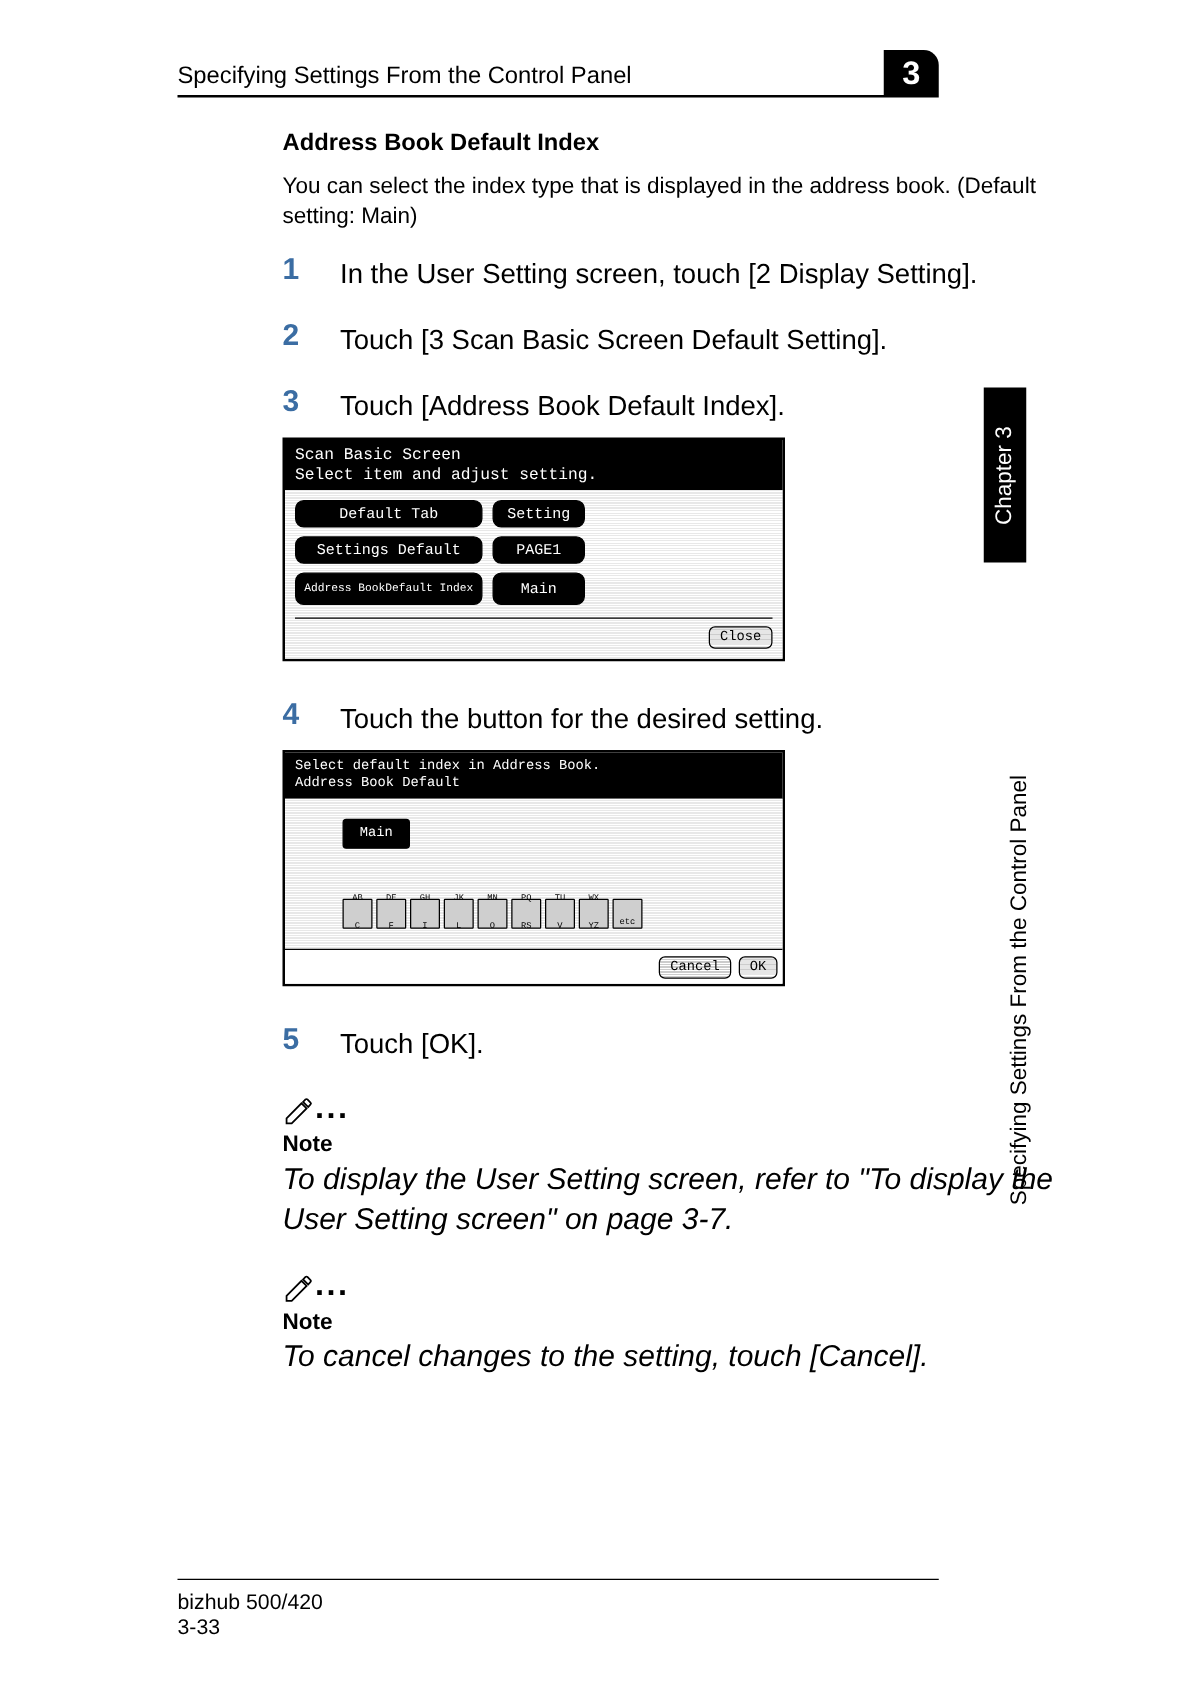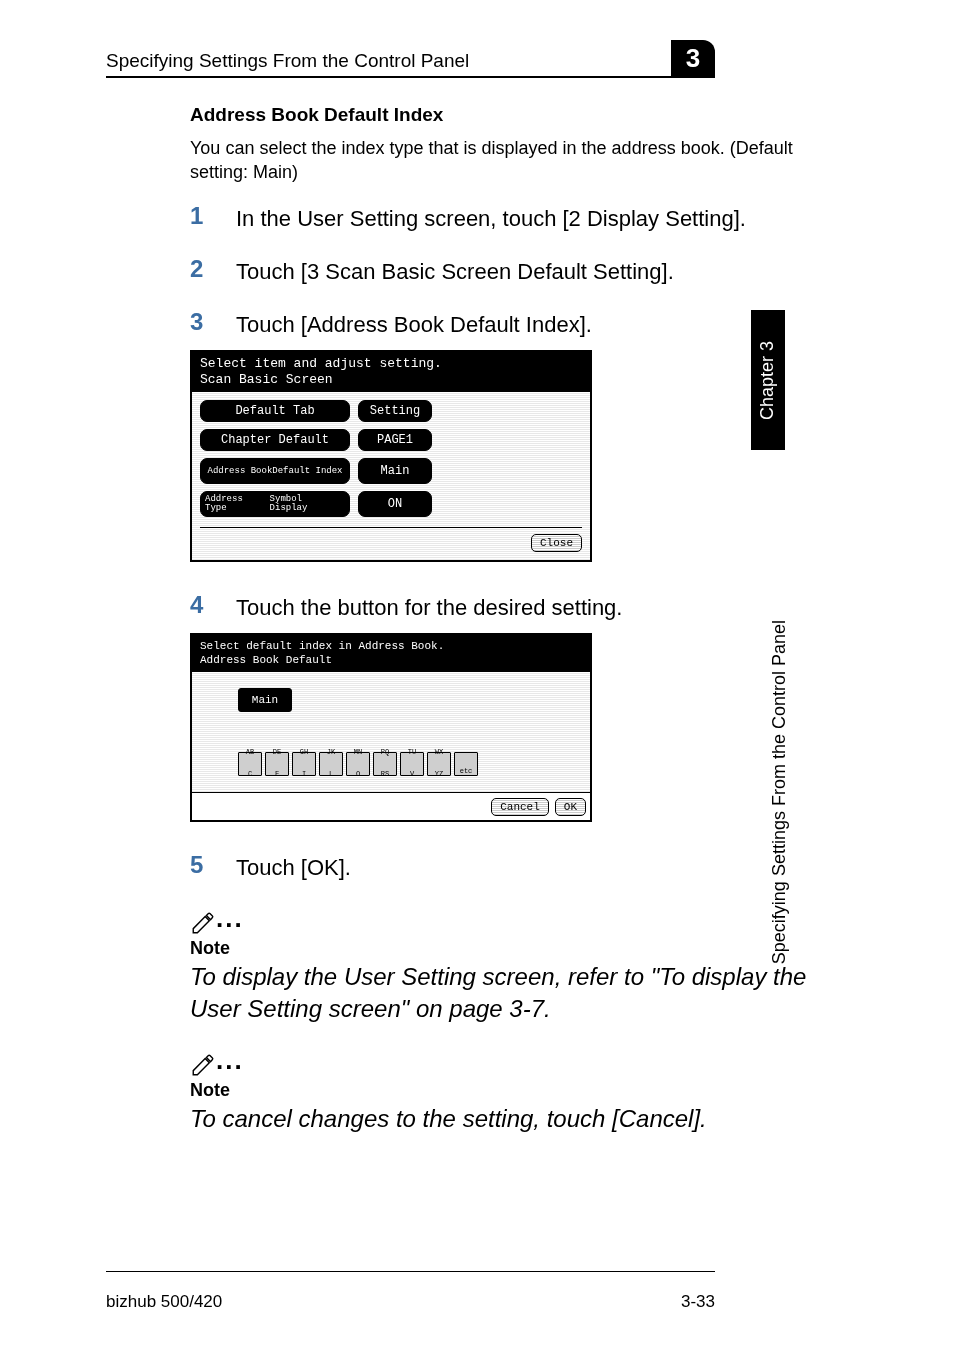--- a/index.html
+++ b/index.html
@@ -10,20 +10,21 @@
     background: #fff;
     font-family: Arial, Helvetica, sans-serif;
     color: #000;
     position: relative;
   }
   .page {
     width: 821px;
     height: 1352px;
     position: relative;
     box-sizing: border-box;
+    margin-left: 36px;
   }
   .header-row {
     position: absolute;
     left: 106px;
     right: 106px;
     top: 40px;
     display: flex;
     align-items: flex-end;
     justify-content: space-between;
     border-bottom: 2px solid #000;
@@ -137,21 +138,21 @@
     font-size: 12px;
     color: #fff;
     background: #000;
     border: 1px solid #000;
     border-radius: 7px;
     height: 22px;
     display: flex;
     align-items: center;
     justify-content: center;
     box-sizing: border-box;
-    text-align: left;
+    text-align: center;
     padding: 0 4px;
     line-height: 1;
   }
   .lcd-btn.left { width: 150px; }
   .lcd-btn.right { width: 74px; }
   .lcd-btn.multi {
     display: flex;
     flex-direction: row;
     justify-content: center;
     height: 26px;
@@ -274,21 +275,22 @@
   
   .footer-row {
     position: absolute;
     left: 106px;
     right: 106px;
     bottom: 40px;
     border-top: 1px solid #000;
     display: flex;
     justify-content: space-between;
     font-size: 17px;
-    padding-top: 20px;
+    padding-top: 8px;
+    flex-direction: column;
   }
 </style>
 </head>
 <body>
 
 <div class="page">
 
   <div class="header-row">
     <div class="header-title">Specifying Settings From the Control Panel</div>
     <div class="chapter-badge">
@@ -316,56 +318,47 @@
       <div class="step-text">Touch [3 Scan Basic Screen Default Setting].</div>
     </div>
 
     <div class="step" style="margin-bottom:12px;">
       <div class="step-num">3</div>
       <div class="step-text">Touch [Address Book Default Index].</div>
     </div>
 
     <div class="lcd">
       <div class="lcd-header">
+        <div>Scan Basic Screen</div>
         <div>Select item and adjust setting.</div>
-        <div>Scan Basic Screen</div>
       </div>
       <div class="lcd-body">
         <div class="lcd-row">
           <div class="lcd-btn left">
               <span>Default Tab</span>
             </div>
           <div class="lcd-btn right">
               <span>Setting</span>
             </div>
         </div>
         <div class="lcd-row">
           <div class="lcd-btn left">
-              <span>Chapter Default</span>
+              <span>Settings Default</span>
             </div>
           <div class="lcd-btn right">
               <span>PAGE1</span>
             </div>
         </div>
         <div class="lcd-row">
           <div class="lcd-btn left multi">
             <span>Address Book</span>
             <span>Default Index</span>
           </div>
           <div class="lcd-btn right" style="height:26px;">
               <span>Main</span>
-            </div>
-        </div>
-        <div class="lcd-row">
-          <div class="lcd-btn left multi">
-            <span>Address Type</span>
-            <span>Symbol Display</span>
-          </div>
-          <div class="lcd-btn right" style="height:26px;">
-              <span>ON</span>
             </div>
         </div>
         <div class="lcd-footer">
           <div class="close-btn"><span>Close</span></div>
         </div>
       </div>
     </div>
 
     <div class="step" style="margin-top:30px; margin-bottom:12px;">
       <div class="step-num">4</div>

